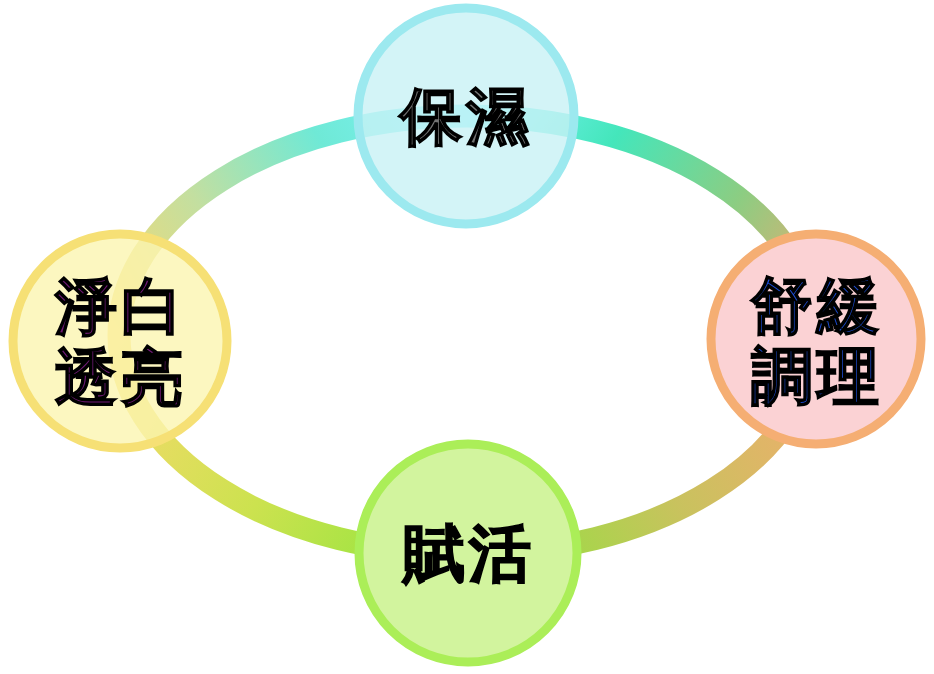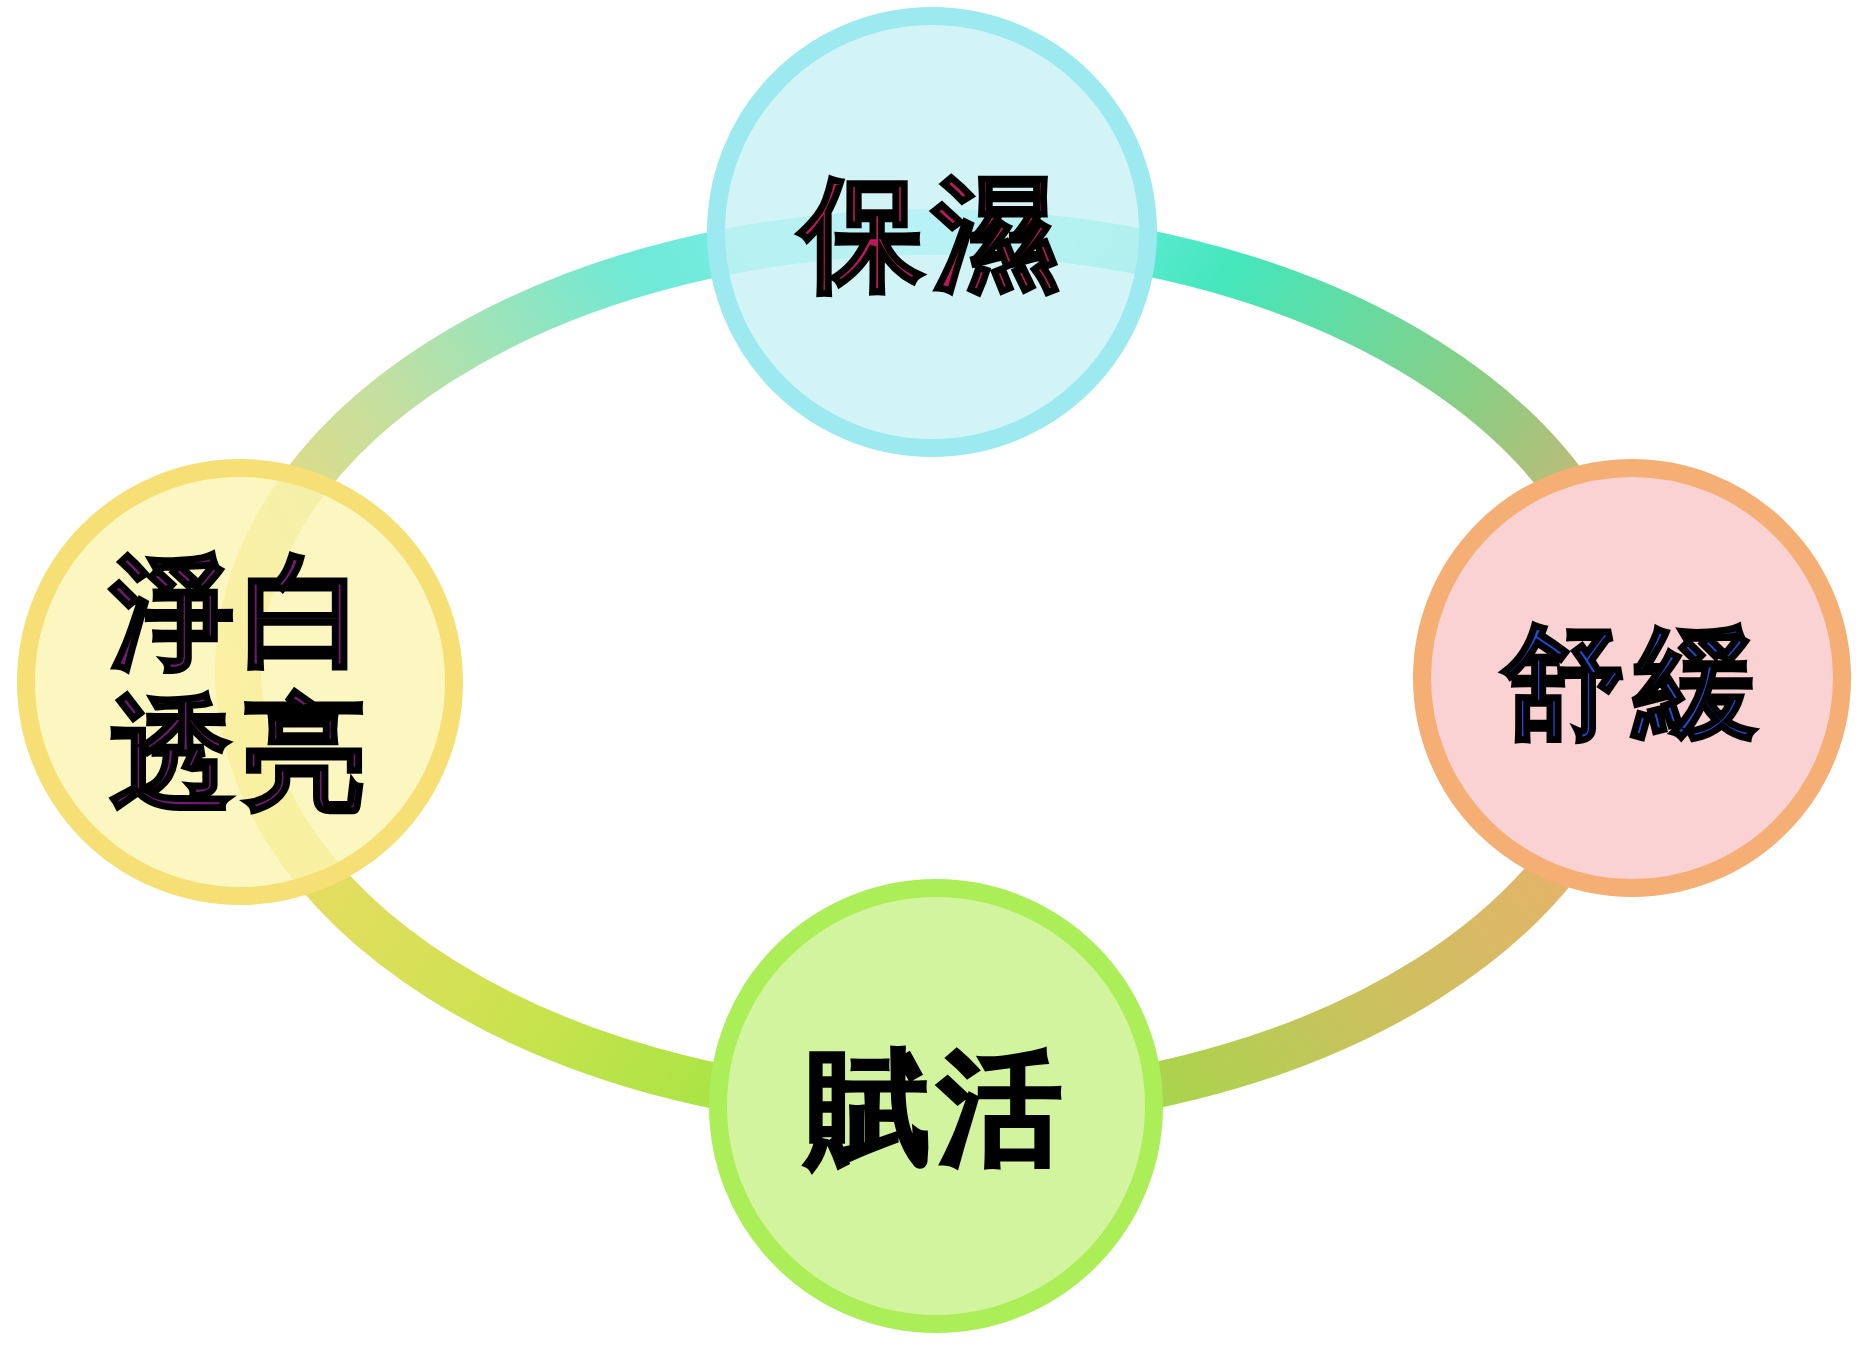--- a/index.html
+++ b/index.html
@@ -75,26 +75,27 @@
       <path d="M 467 554 A 348 219 0 0 1 119 335" stroke="url(#ring-grad-2)"></path>
       <path d="M 119 335 A 348 219 0 0 1 467 116" stroke="url(#ring-grad-3)"></path>
     </g>
 
     <circle id="node-circle-left" cx="120" cy="341" r="107" stroke-width="9" fill="#fbf5b0" fill-opacity="0.8" stroke="#f6e075"></circle>
     <circle id="node-circle-top" cx="466" cy="116" r="108" stroke-width="9" fill="#c8f1f5" fill-opacity="0.8" stroke="#9ce9ef"></circle>
     <circle id="node-circle-right" cx="816" cy="339" r="105" stroke-width="9" fill="#fbd2d4" fill-opacity="1" stroke="#f5ae73"></circle>
     <circle id="node-circle-bottom" cx="468" cy="553" r="109" stroke-width="9" fill="#d2f49e" fill-opacity="1" stroke="#abee58"></circle>
   </svg>
 
-  <div class="node-label node-label-top" style="color: #be185d; text-align: right;">
+  <div class="node-label node-label-top" style="color: #737373; text-align: right;">
     <span class="line">保濕</span>
   </div>
 
   <div class="node-label node-label-right" style="color: #1d4ed8;">
     <span class="line">舒緩</span>
+    <span class="line">調理</span>
   </div>
 
   <div class="node-label node-label-bottom" style="color: rgb(0, 0, 0);">
     <span class="line">賦活</span>
   </div>
 
   <div class="node-label node-label-left" style="color: #701a75;">
     <span class="line">淨白</span>
     <span class="line">透亮</span>
   </div>

